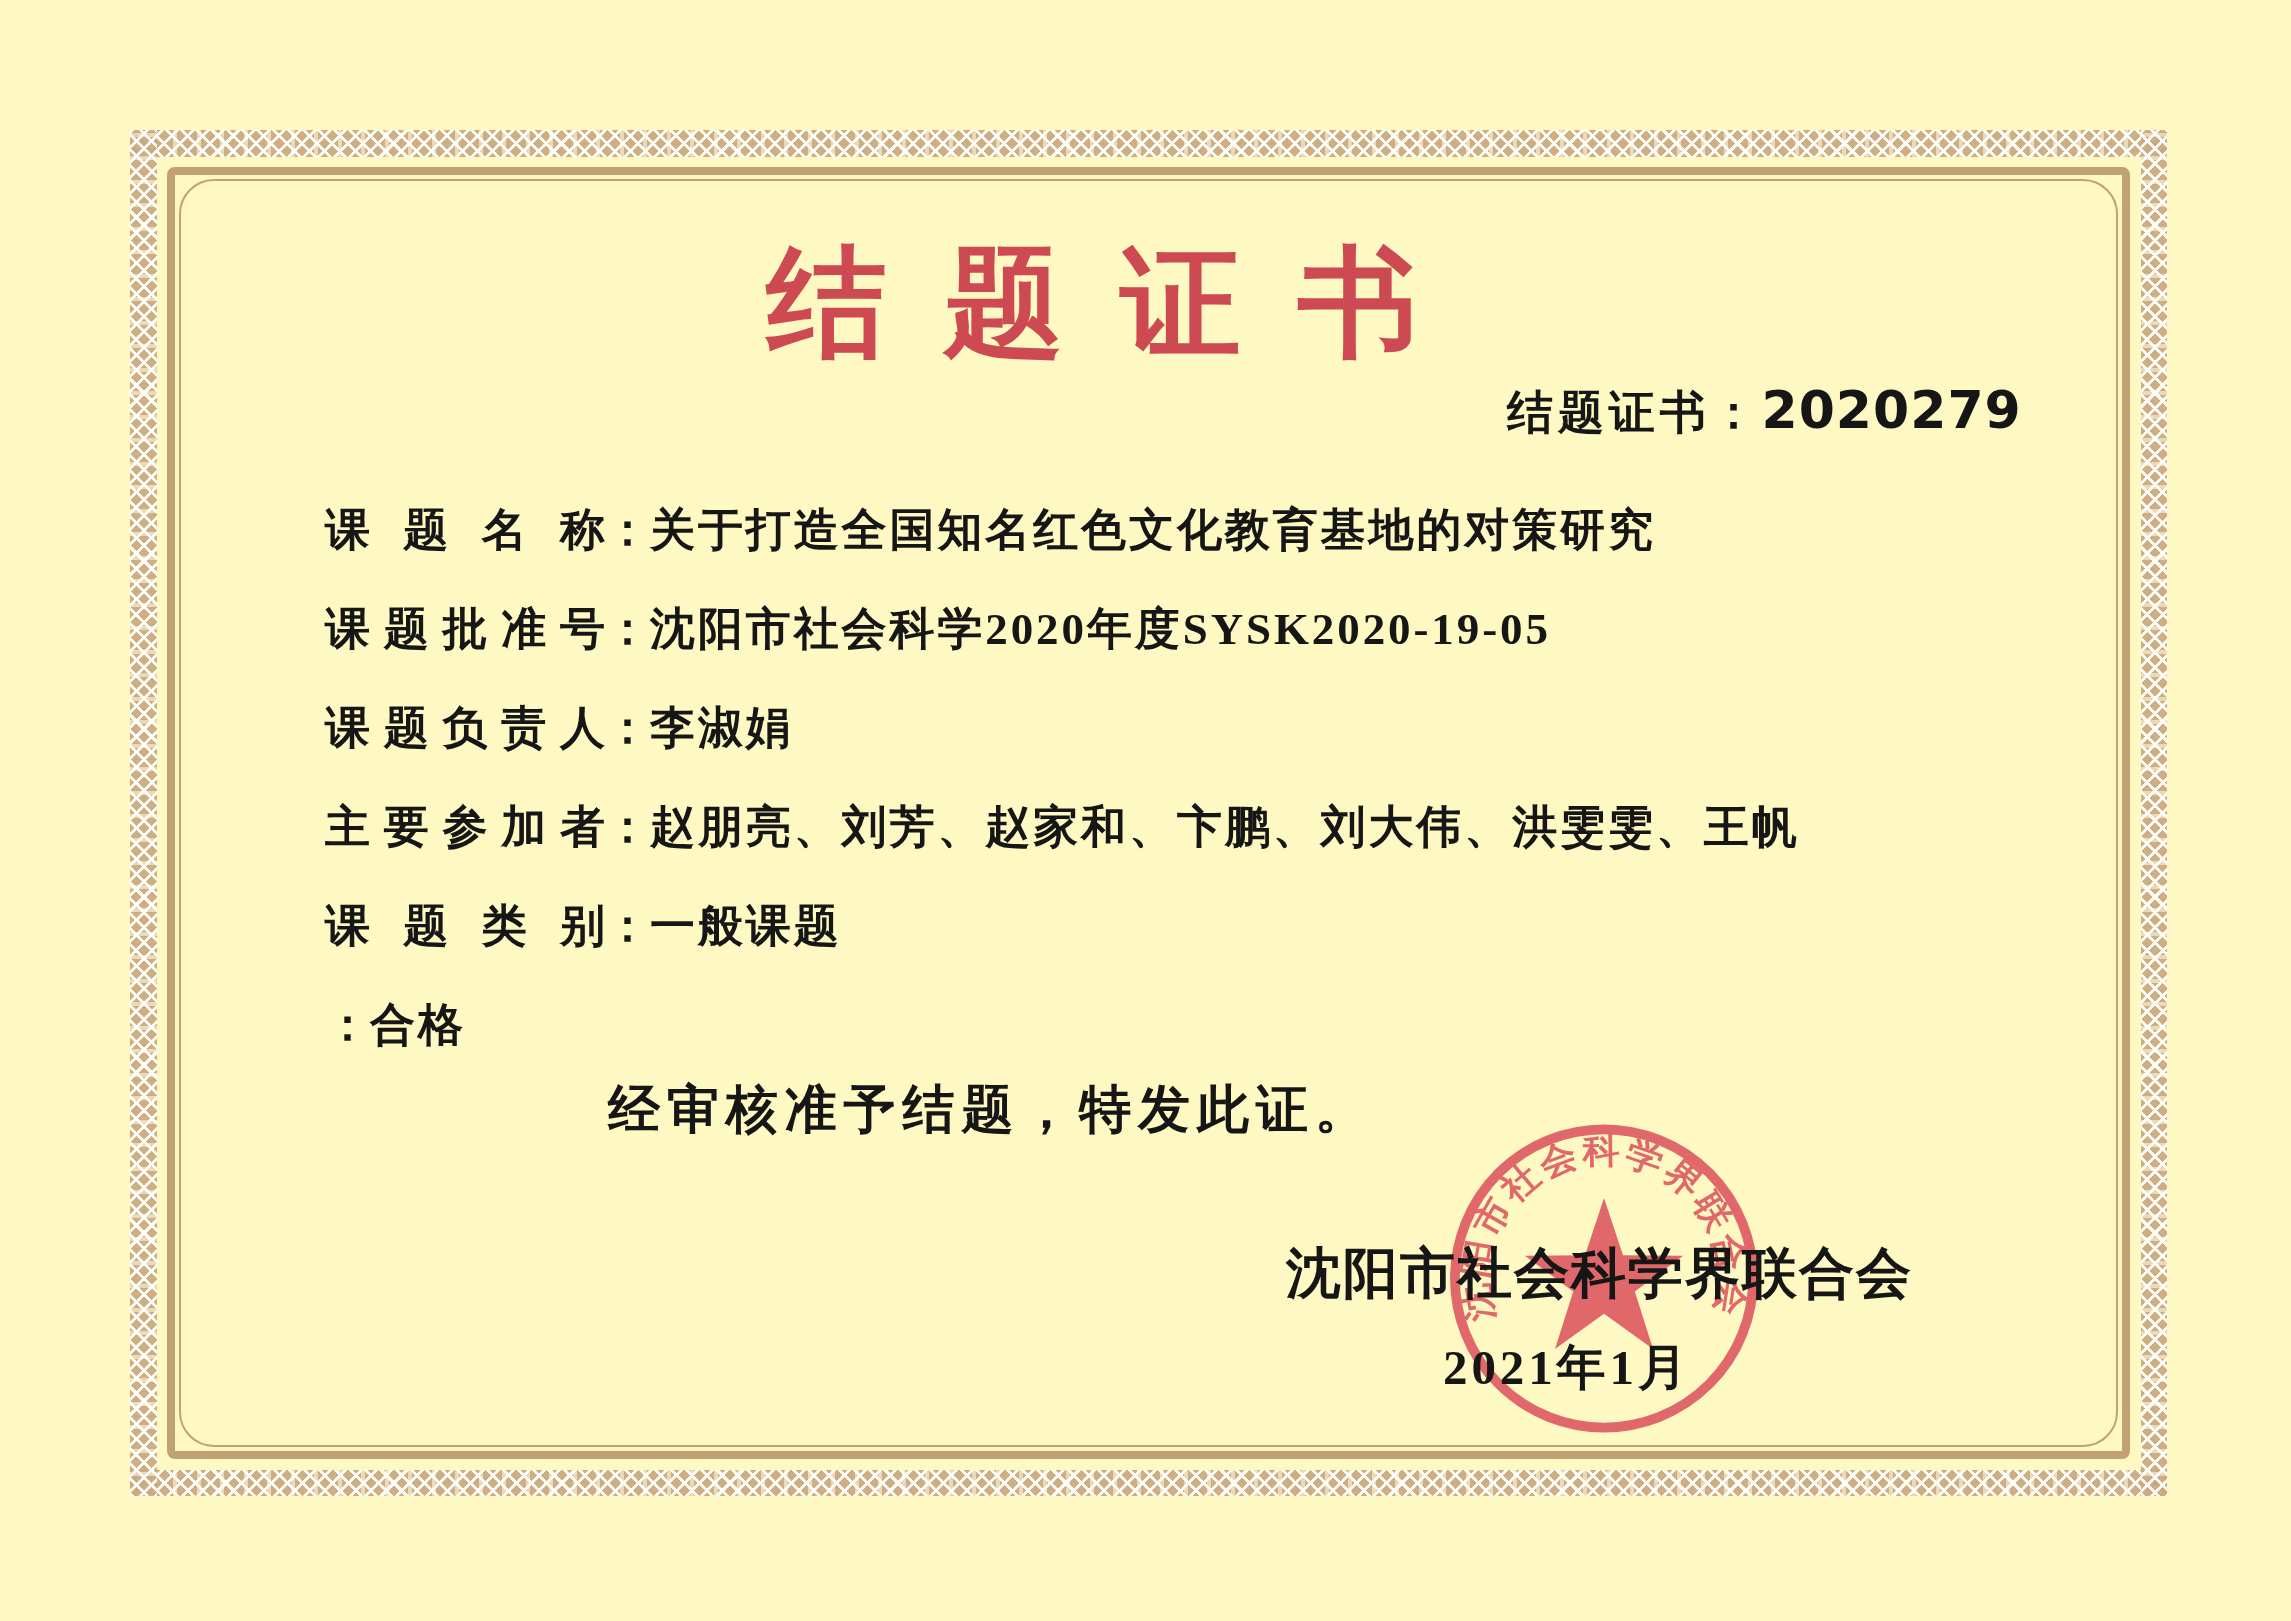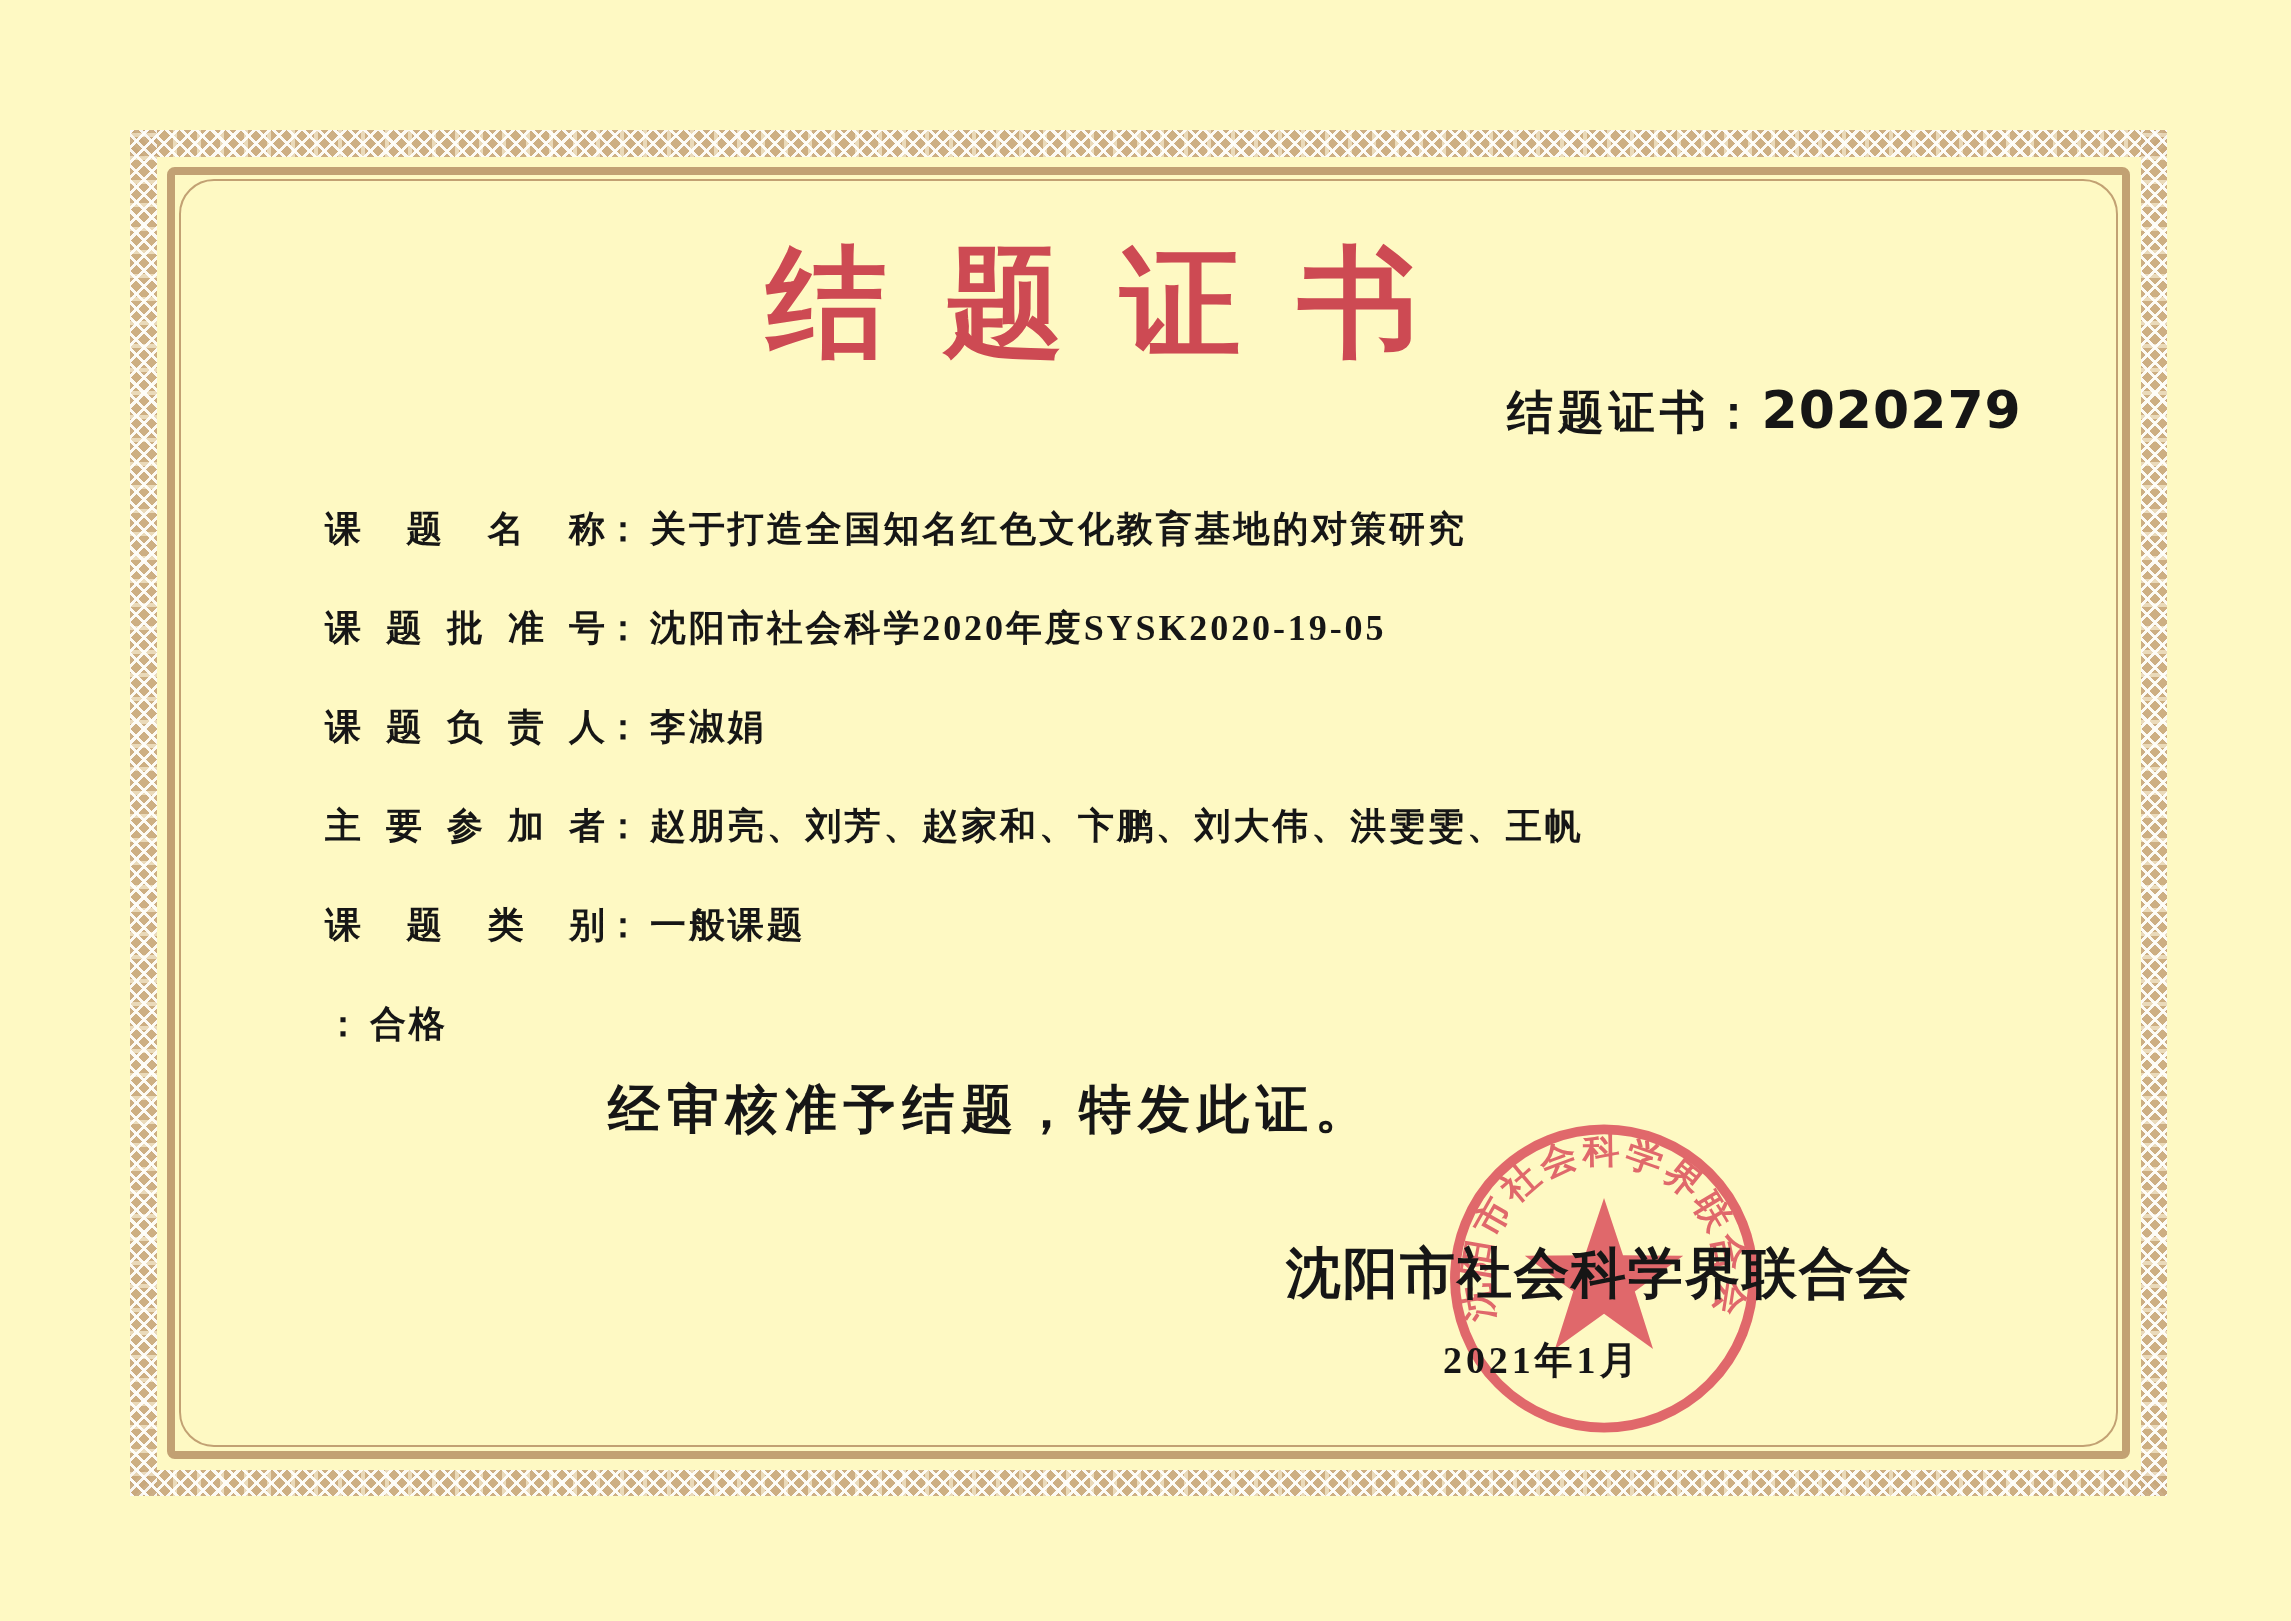--- a/index.html
+++ b/index.html
@@ -54,21 +54,21 @@
     white-space:nowrap;
   }
   .cert-no .num{
     font-family:"DejaVu Sans","Liberation Sans",sans-serif;
     font-size:52px;font-weight:bold;letter-spacing:1px;
   }
   
   .fields{position:absolute;left:325px;top:480px;}
   .field-row{
     height:99px;display:flex;align-items:center;
-    font-size:36px;white-space:nowrap;
+    font-size:45px;white-space:nowrap;
   }
   .flabel{
     display:inline-block;width:280px;
     font-weight:bold;text-align:justify;text-align-last:justify;
   }
   .fcolon{display:inline-block;width:45px;font-weight:bold;}
   .fvalue{font-weight:600;letter-spacing:2.9px;}
   
   .statement{
     position:absolute;left:604px;top:1071px;margin:4px;
@@ -79,21 +79,21 @@
     position:absolute;left:1447px;top:1100px;
     width:316px;height:355px;opacity:.88;
   }
   
   .issuer{
     position:absolute;left:1286px;top:1237px;
     font-size:55px;font-weight:600;letter-spacing:2px;white-space:nowrap;
   }
   .date{
     position:absolute;left:1443px;top:1335px;
-    font-size:38px;font-weight:600;letter-spacing:3.9px;white-space:nowrap;
+    font-size:49px;font-weight:600;letter-spacing:3.9px;white-space:nowrap;
   }
 </style>
 </head>
 <body>
 
 <div class="page">
 
   <div class="orn orn-h orn-top"></div>
   <div class="orn orn-h orn-bottom"></div>
   <div class="orn orn-v orn-left"></div>

